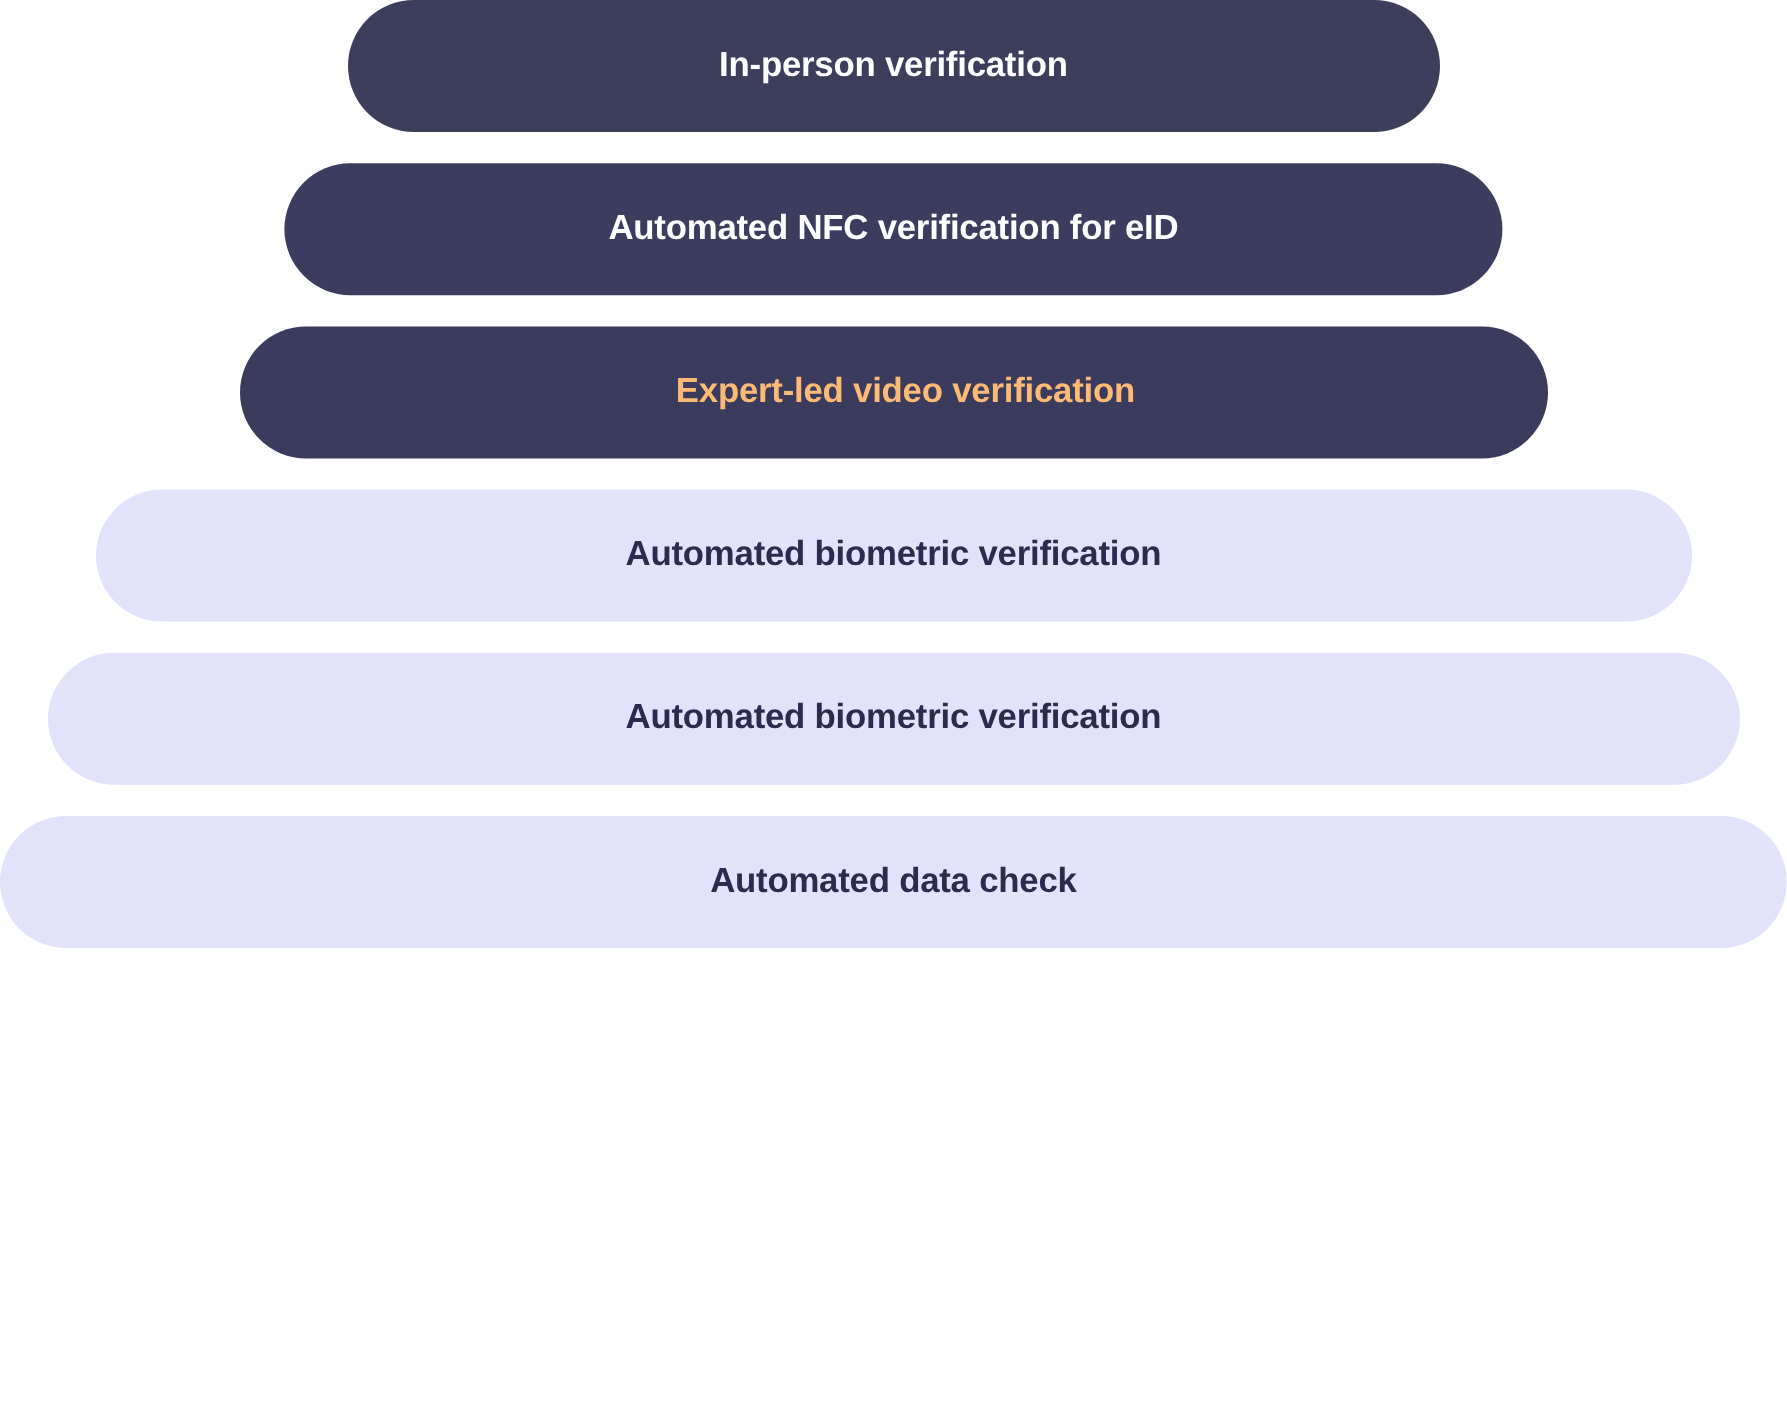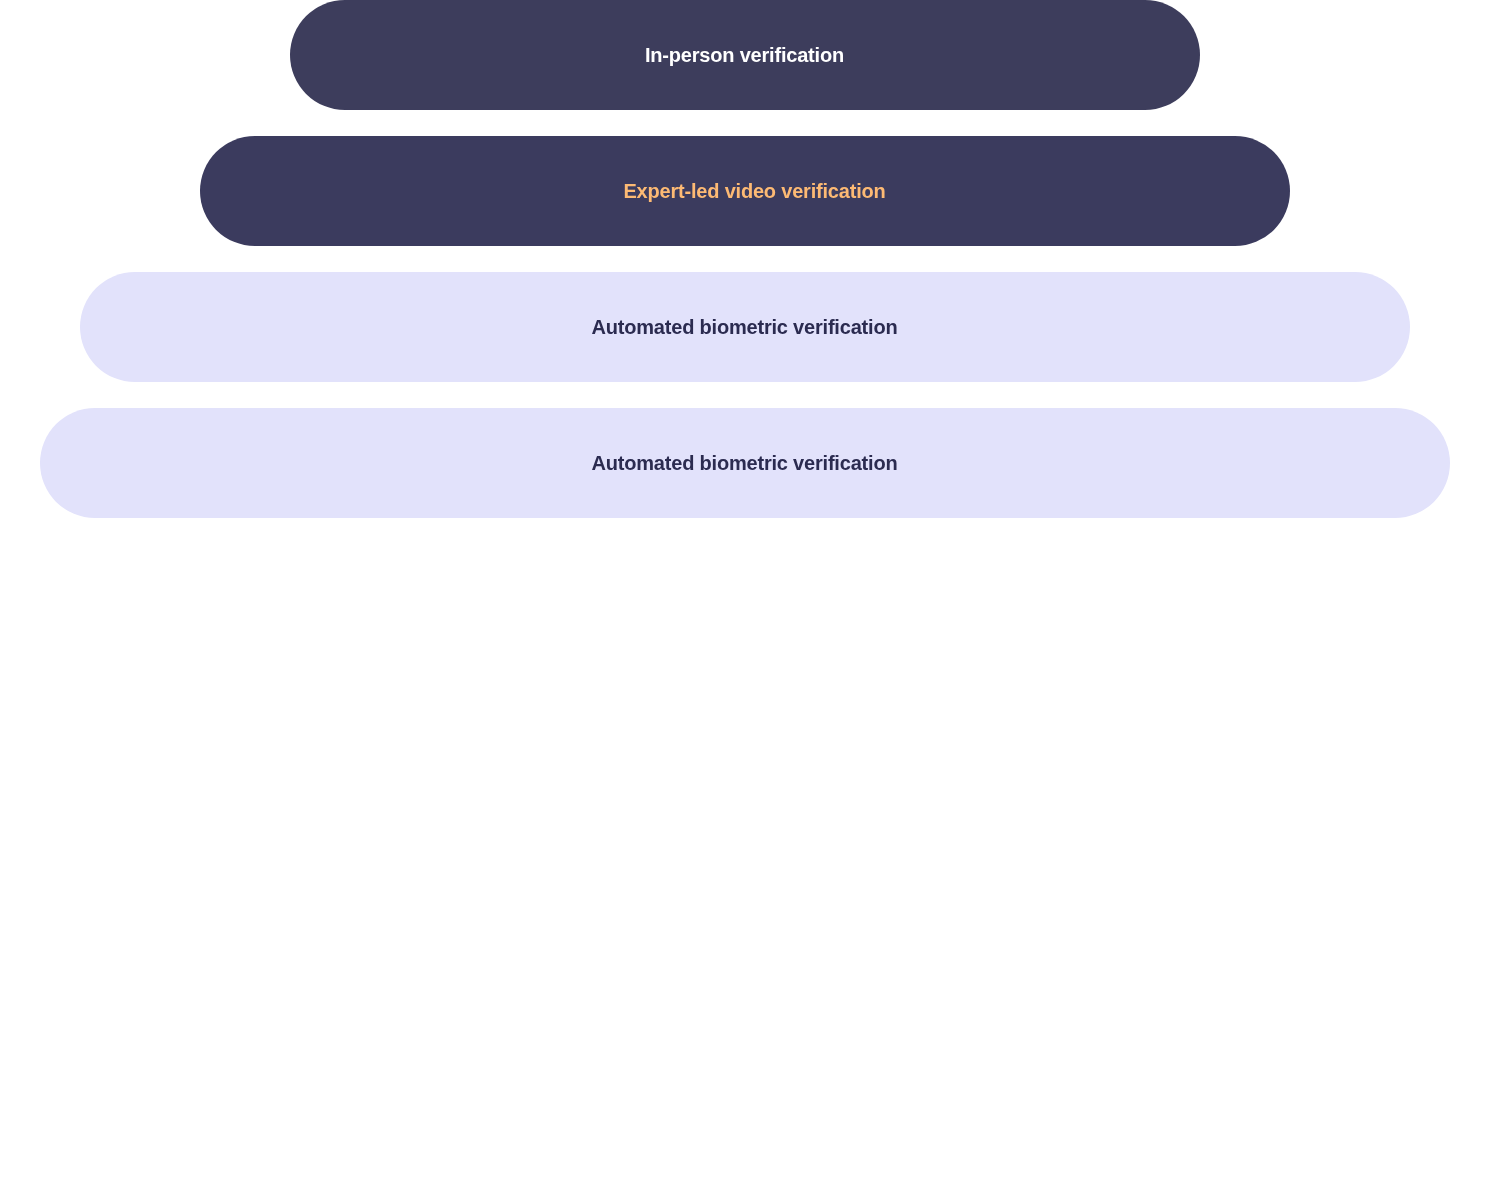--- a/index.html
+++ b/index.html
@@ -26,35 +26,41 @@
     display: flex;
     align-items: center;
     justify-content: center;
     border-radius: 9999px;
     box-sizing: border-box;
     margin-bottom: 26px;
     text-align: center;
   }
   .tier-label {
     font-weight: bold;
-    font-size: 20px;
+    font-size: 29px;
     letter-spacing: -0.2px;
     line-height: 1.1;
     white-space: nowrap;
   }
 </style>
 </head>
 <body>
 
 <div id="pyramid" style="background: rgb(255, 255, 255);">
     <div class="tier" style="width: 910px; height: 110px; background: rgb(61, 61, 92); margin-bottom: 26px;">
       <span class="tier-label" style="color: rgb(255, 255, 255);">In-person verification</span>
     </div>
+    <div class="tier" style="width: 1015px; height: 110px; background: rgb(60, 60, 94); margin-bottom: 26px;">
+      <span class="tier-label" style="color: rgb(255, 255, 255);">Automated NFC verification for eID</span>
+    </div>
     <div class="tier" style="width: 1090px; height: 110px; background: rgb(59, 59, 94); margin-bottom: 26px;">
       <span class="tier-label" style="color: #fdba74; margin-left: 20px;">Expert-led video verification</span>
     </div>
     <div class="tier" style="width: 1330px; height: 110px; background: rgb(226, 226, 251); margin-bottom: 26px;">
       <span class="tier-label" style="color: rgb(43, 43, 80);">Automated biometric verification</span>
     </div>
     <div class="tier" style="width: 1410px; height: 110px; background: rgb(226, 226, 251); margin-bottom: 26px;">
       <span class="tier-label" style="color: rgb(43, 43, 80);">Automated biometric verification</span>
     </div>
+    <div class="tier" style="width: 1489px; height: 110px; background: rgb(226, 226, 251); margin-bottom: 26px;">
+      <span class="tier-label" style="color: rgb(43, 43, 80);">Automated data check</span>
+    </div>
   </div>
 
 </body></html>

